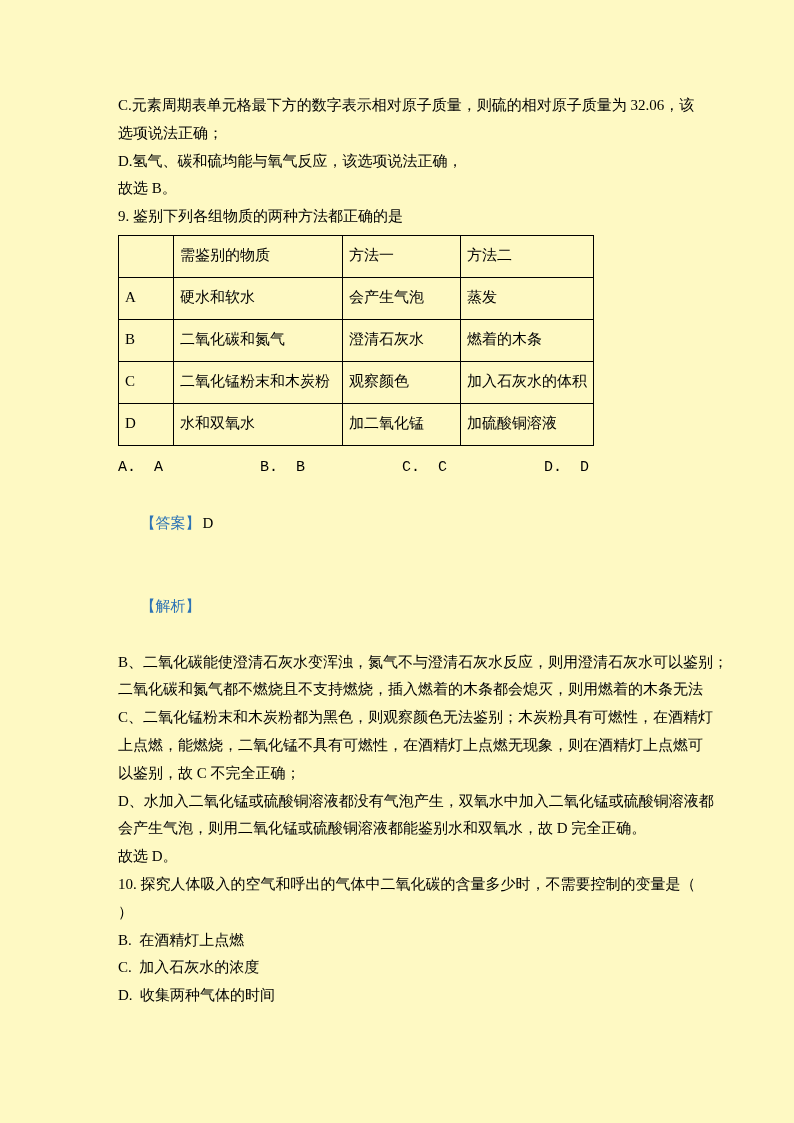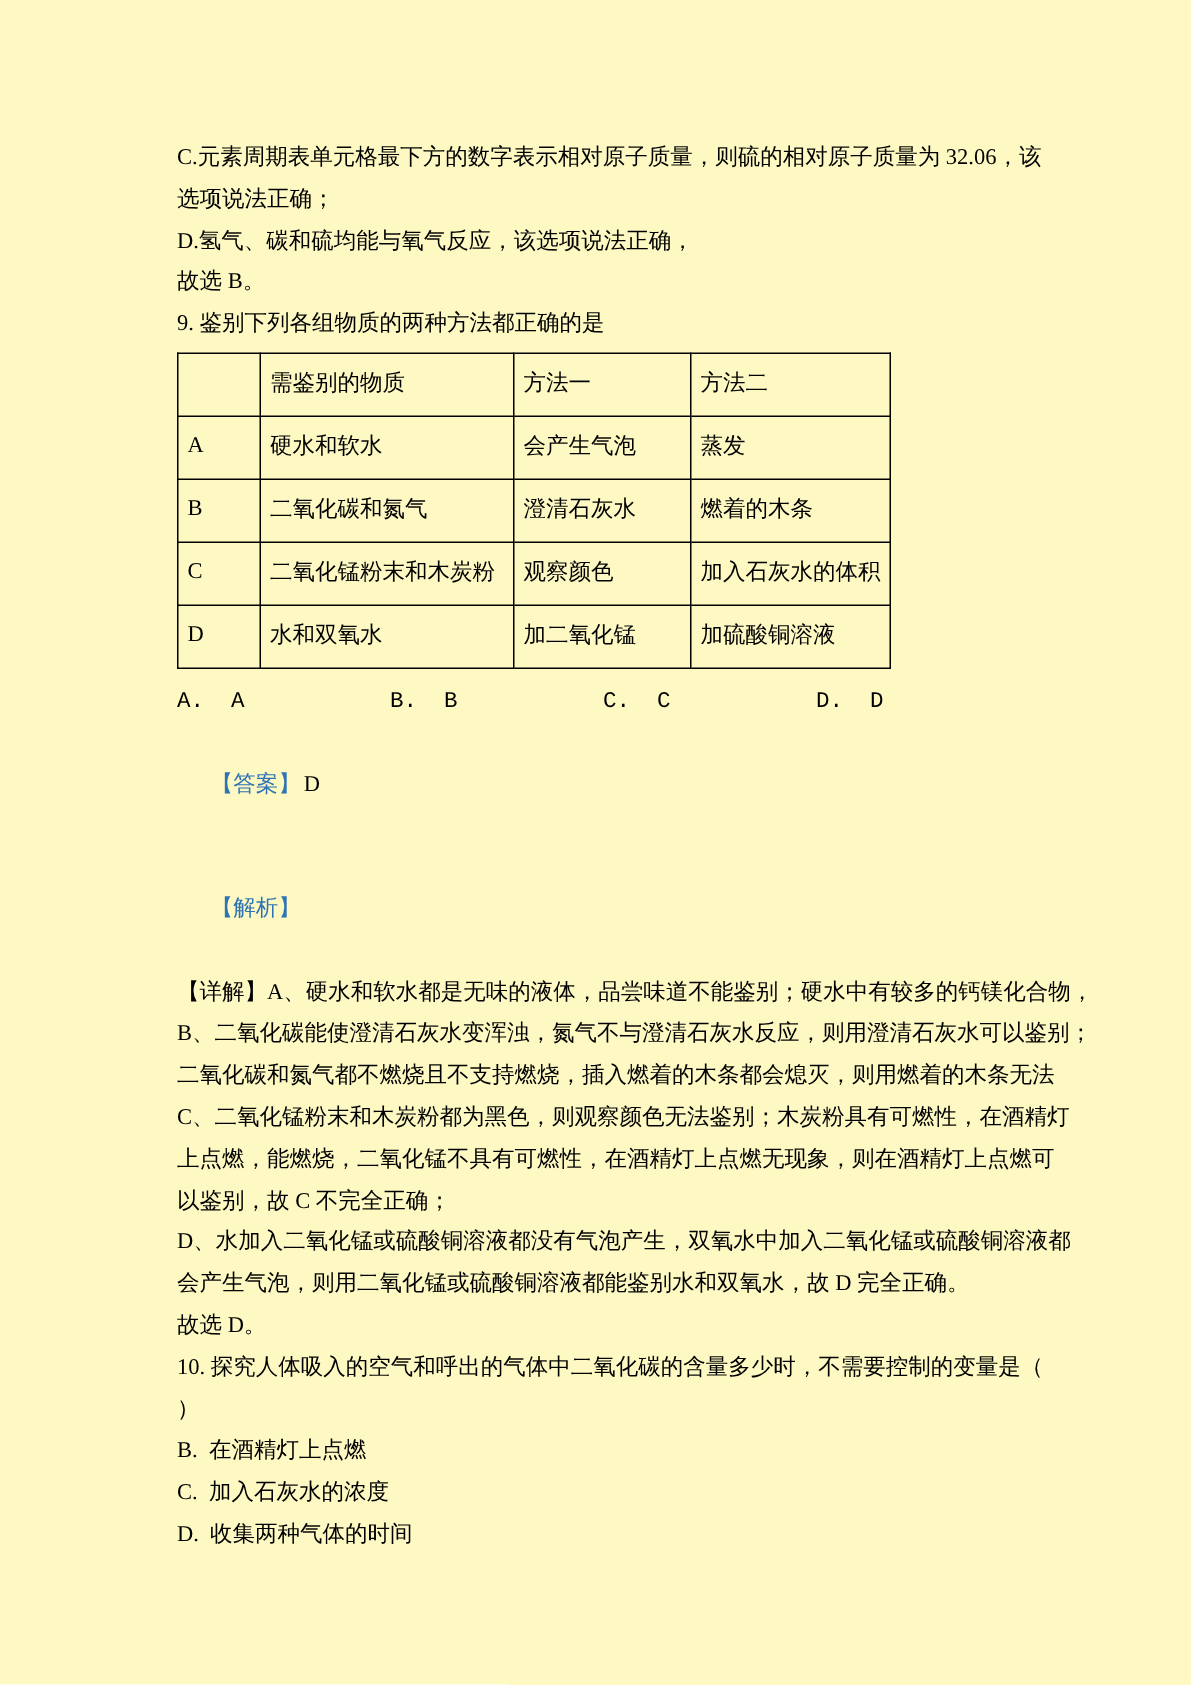--- a/index.html
+++ b/index.html
@@ -131,21 +131,20 @@
     <div class="line ans-line">
       <span class="blue">【答案】</span><span class="ans-val">D</span>
     </div>
 
     <div class="line">
       <span class="blue">【解析】</span>
     </div>
 
     <div class="para">
 
-        <div class="line">【详解】A、硬水和软水都是无味的液体，品尝味道不能鉴别；硬水中有较多的钙镁化合物，</div>
 
 
         <div class="line">B、二氧化碳能使澄清石灰水变浑浊，氮气不与澄清石灰水反应，则用澄清石灰水可以鉴别；</div>
 
         <div class="line">二氧化碳和氮气都不燃烧且不支持燃烧，插入燃着的木条都会熄灭，则用燃着的木条无法</div>
 
 
         <div class="line">C、二氧化锰粉末和木炭粉都为黑色，则观察颜色无法鉴别；木炭粉具有可燃性，在酒精灯</div>
 
         <div class="line">上点燃，能燃烧，二氧化锰不具有可燃性，在酒精灯上点燃无现象，则在酒精灯上点燃可</div>

